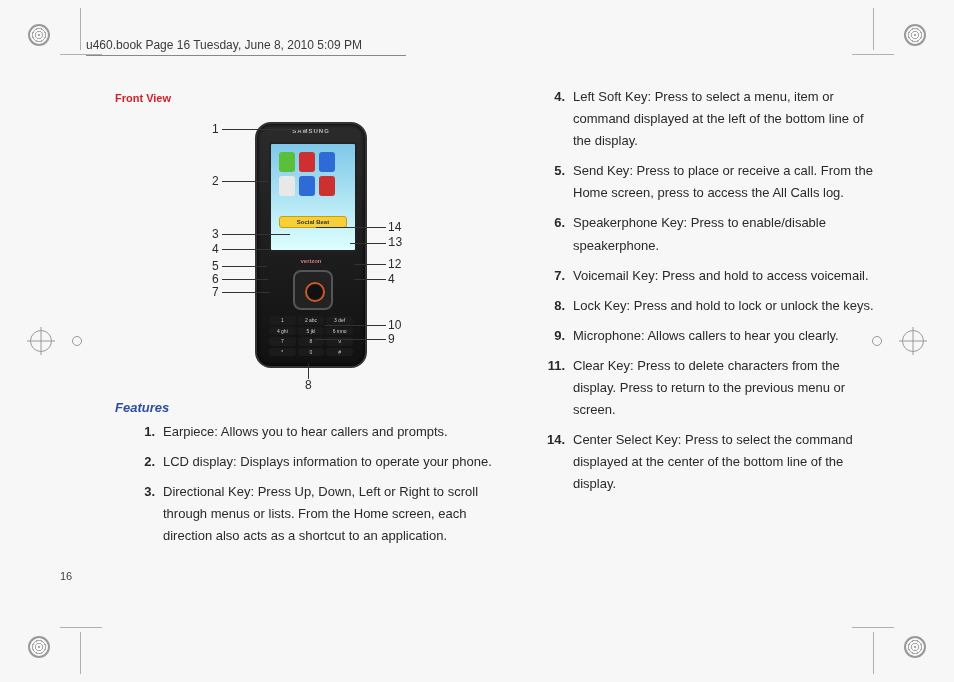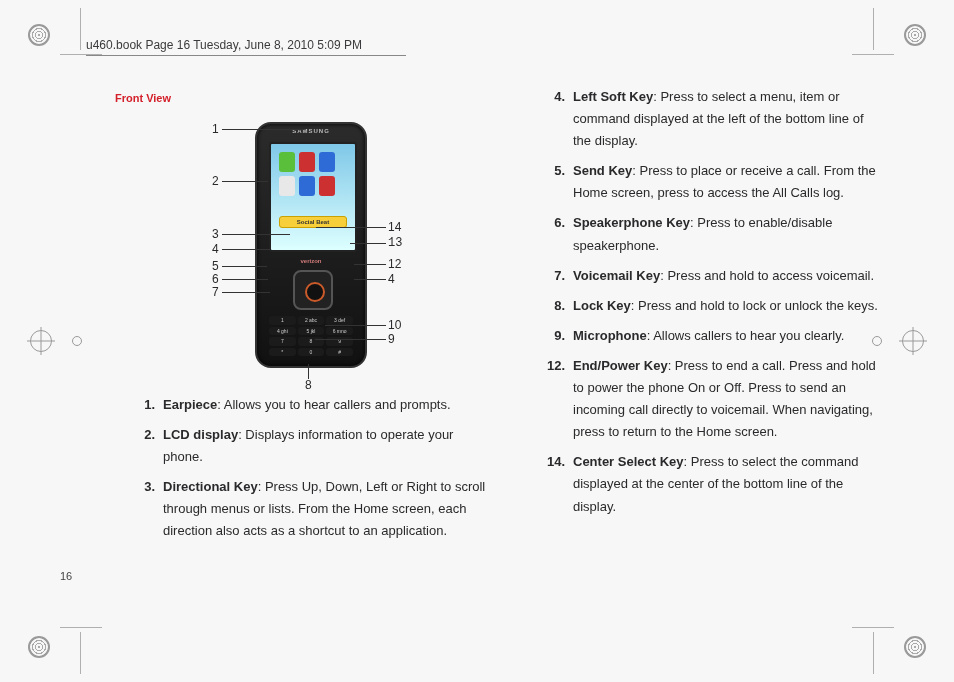--- a/index.html
+++ b/index.html
@@ -66,21 +66,21 @@
   ol.feat li {
     position: relative;
     padding-left: 18px;
     margin-bottom: 8px;
     line-height: 1.7;
   }
   ol.feat li .num {
     position: absolute; left: -18px; width: 28px; text-align: right;
     font-weight: bold;
   }
-  ol.feat li .term { font-weight: bold; margin-top: 12px; }
+  ol.feat li .term { font-weight: normal; margin-top: 12px; }
   .page-num {
     position: absolute;
     left: 60px;
     bottom: 100px;
     font-size: 11px;
     color: #444;
   }
   
   .diagram {
     position: relative;
@@ -238,35 +238,36 @@
         <div class="callout-line" style="left:214px; top:165px; width:32px;"></div>
         <div class="callout-num" style="left:248px; top:204px;">10</div>
         <div class="callout-line" style="left:185px; top:211px; width:61px;"></div>
         <div class="callout-num" style="left:248px; top:218px;">9</div>
         <div class="callout-line" style="left:175px; top:225px; width:71px;"></div>
 
         <div class="callout-num" style="left:165px; top:264px;">8</div>
         <div class="callout-line" style="left:168px; top:250px; width:1px; height:15px;"></div>
       </div>
 
+      <h3 class="features">Features</h3>
       <ol class="feat">
         <li><span class="num">1.</span><span class="term">Earpiece</span><span>: Allows you to hear callers and prompts.</span></li>
         <li><span class="num">2.</span><span class="term">LCD display</span><span>: Displays information to operate your phone.</span></li>
         <li><span class="num">3.</span><span class="term">Directional Key</span><span>: Press Up, Down, Left or Right to scroll through menus or lists. From the Home screen, each direction also acts as a shortcut to an application.</span></li>
       </ol>
     </div>
 
     <div class="col-right">
       <ol class="feat">
         <li><span class="num">4.</span><span class="term">Left Soft Key</span><span>: Press to select a menu, item or command displayed at the left of the bottom line of the display.</span></li>
         <li><span class="num">5.</span><span class="term">Send Key</span><span>: Press to place or receive a call. From the Home screen, press to access the All Calls log.</span></li>
         <li><span class="num">6.</span><span class="term">Speakerphone Key</span><span>: Press to enable/disable speakerphone.</span></li>
         <li><span class="num">7.</span><span class="term">Voicemail Key</span><span>: Press and hold to access voicemail.</span></li>
         <li><span class="num">8.</span><span class="term">Lock Key</span><span>: Press and hold to lock or unlock the keys.</span></li>
         <li><span class="num">9.</span><span class="term">Microphone</span><span>: Allows callers to hear you clearly.</span></li>
-        <li><span class="num">12.</span><span class="term">End/Power Key</span><span>: Press to end a call. Press and hold to power the phone On or Off. Press to send an incoming call directly to voicemail. When navigating, press to return to the Home screen.</span></li>
+        <li><span class="num">11.</span><span class="term">Clear Key</span><span>: Press to delete characters from the display. Press to return to the previous menu or screen.</span></li>
         <li><span class="num">14.</span><span class="term">Center Select Key</span><span>: Press to select the command displayed at the center of the bottom line of the display.</span></li>
       </ol>
     </div>
   </div>
 </div>
 
 <div class="page-num">16</div>
 
 </body></html>

